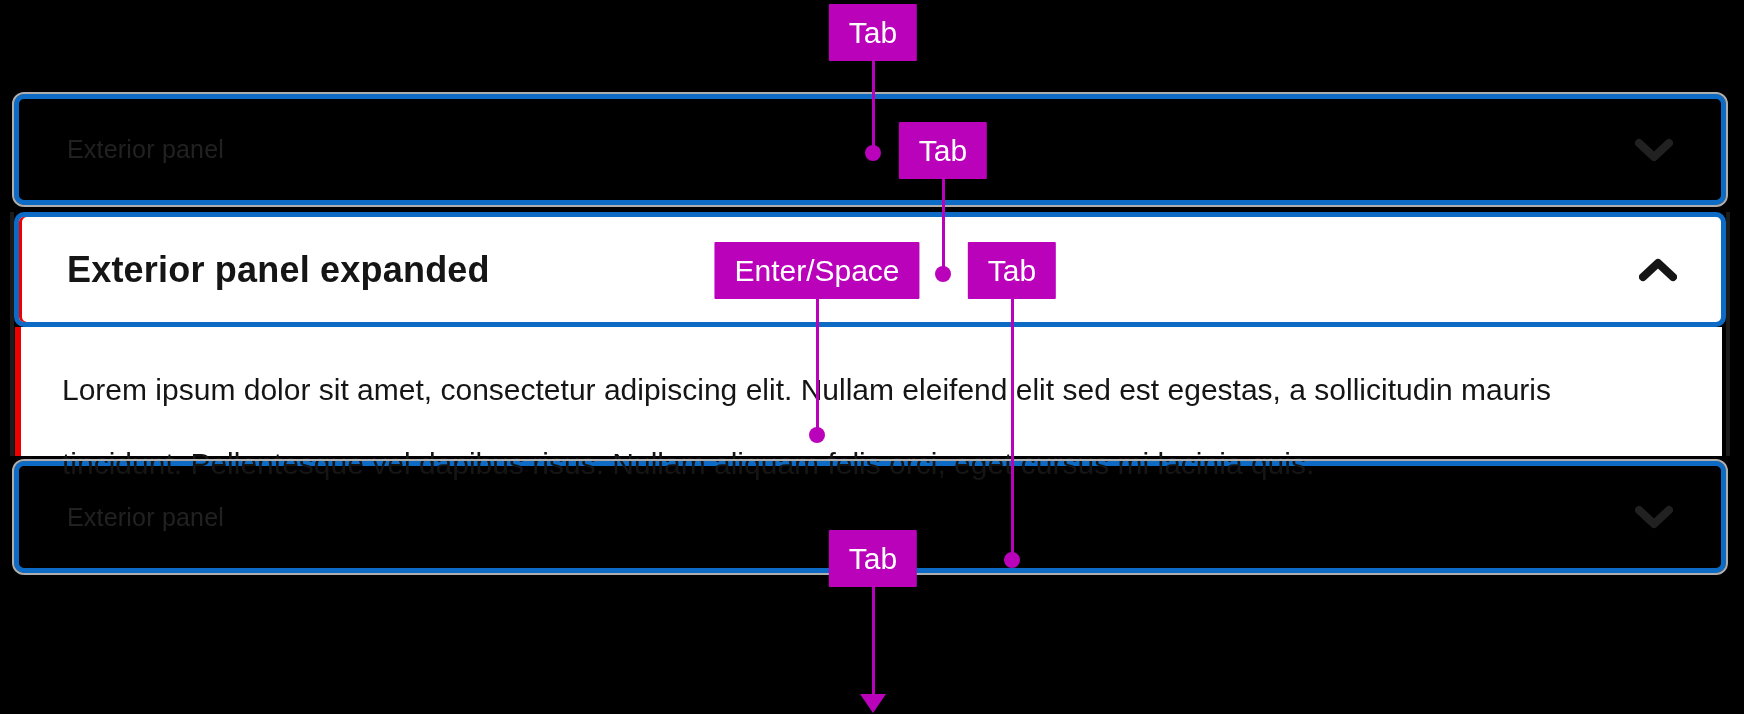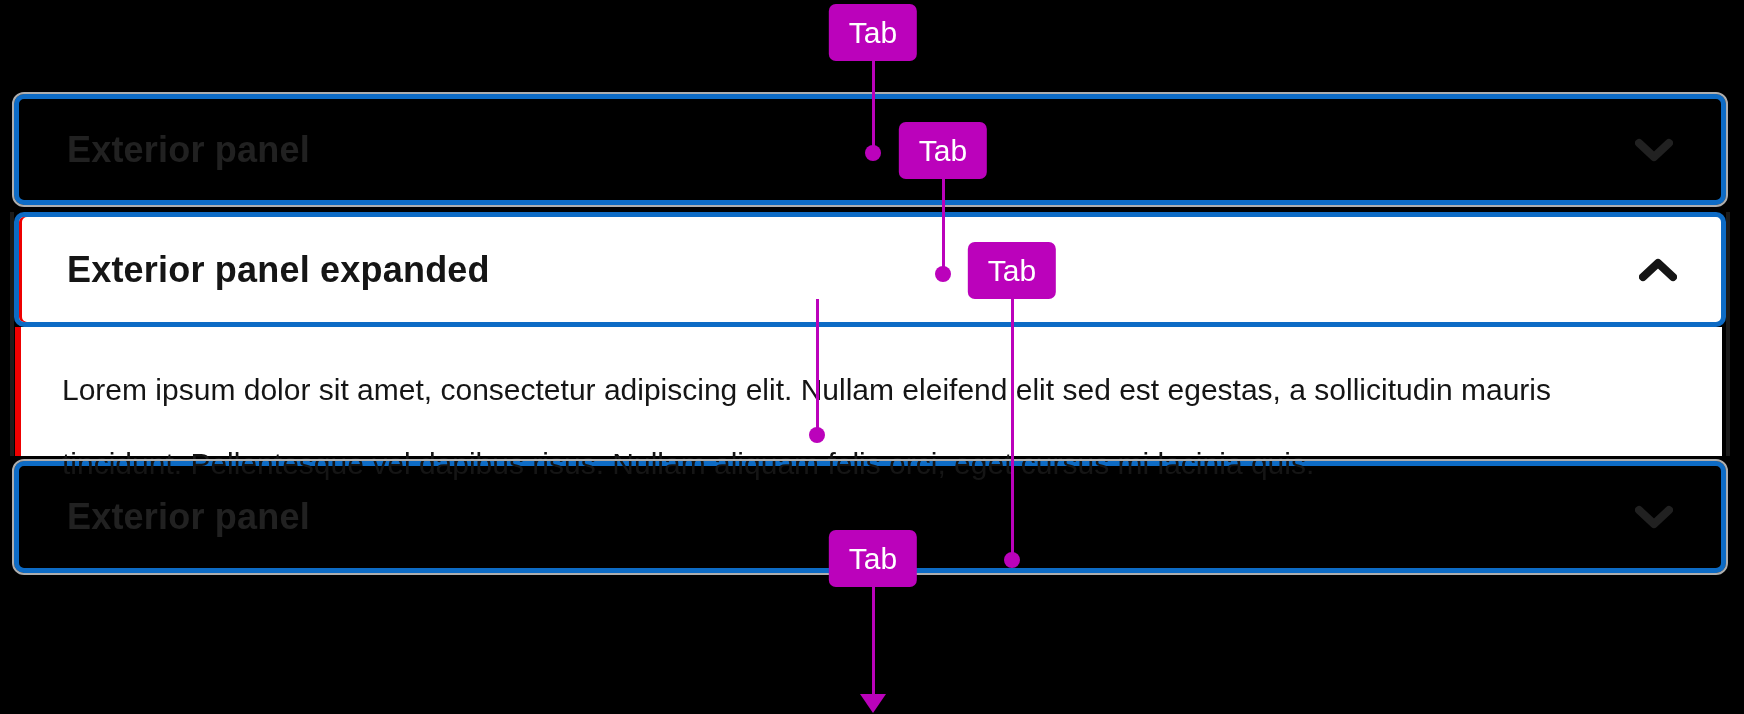--- a/index.html
+++ b/index.html
@@ -18,21 +18,21 @@
   .panel-collapsed{
     height:111px;
     background:#000;
     border:5px solid #0d6bc5;
     border-radius:10px;
     outline:2px solid rgba(205,205,205,.85);
     display:flex;align-items:center;
     padding:0 48px;
   }
   .panel-collapsed .panel-title{
-    color:#212121;font-size:36px;font-weight:700;letter-spacing:.2px;
+    color:#212121;font-size:25px;font-weight:400;letter-spacing:.2px;
   }
   .panel-collapsed .chevron{color:#212121;}
   .spacer{flex:1;}
 
   .panel-expanded-wrap{
     margin-top:7px;
     box-shadow:-4px 0 0 #1b1b1b, 4px 0 0 #1b1b1b;
   }
   .expanded-header{
     height:115px;
@@ -64,21 +64,21 @@
 
   .chevron svg{display:block;}
 
   
   .kbd-badge{
     position:absolute;
     transform:translateX(-50%);
     height:57px;
     padding:0 20px;
     background:#bb02bb;
-    border-radius:7px;
+    border-radius:1px;
     color:#fff;
     font-size:30px;font-weight:400;
     display:flex;align-items:center;justify-content:center;
     white-space:nowrap;
     z-index:30;
   }
   .conn-line{
     position:absolute;width:3px;background:#bb02bb;z-index:25;
   }
   .conn-dot{
@@ -136,20 +136,21 @@
   </div>
 
   <div class="kbd-badge" style="left:873px;top:4px;">Tab</div>
   <div class="conn-line" style="left:871.5px;top:61px;height:92px;"></div>
   <div class="conn-dot" style="left:865px;top:145px;"></div>
 
   <div class="kbd-badge" style="left:943px;top:122px;">Tab</div>
   <div class="conn-line" style="left:941.5px;top:179px;height:95px;"></div>
   <div class="conn-dot" style="left:935px;top:266px;"></div>
 
+  <div class="kbd-badge" style="left:817px;top:242px;">Enter/Space</div>
   <div class="conn-line" style="left:815.5px;top:299px;height:136px;"></div>
   <div class="conn-dot" style="left:809px;top:427px;"></div>
 
   <div class="kbd-badge" style="left:1012px;top:242px;">Tab</div>
   <div class="conn-line" style="left:1010.5px;top:299px;height:261px;"></div>
   <div class="conn-dot" style="left:1004px;top:552px;"></div>
 
   <div class="kbd-badge" style="left:873px;top:530px;">Tab</div>
   <div class="conn-line" style="left:871.5px;top:587px;height:108px;"></div>
   <div class="arrow-head" style="left:860px;top:694px;"></div>

